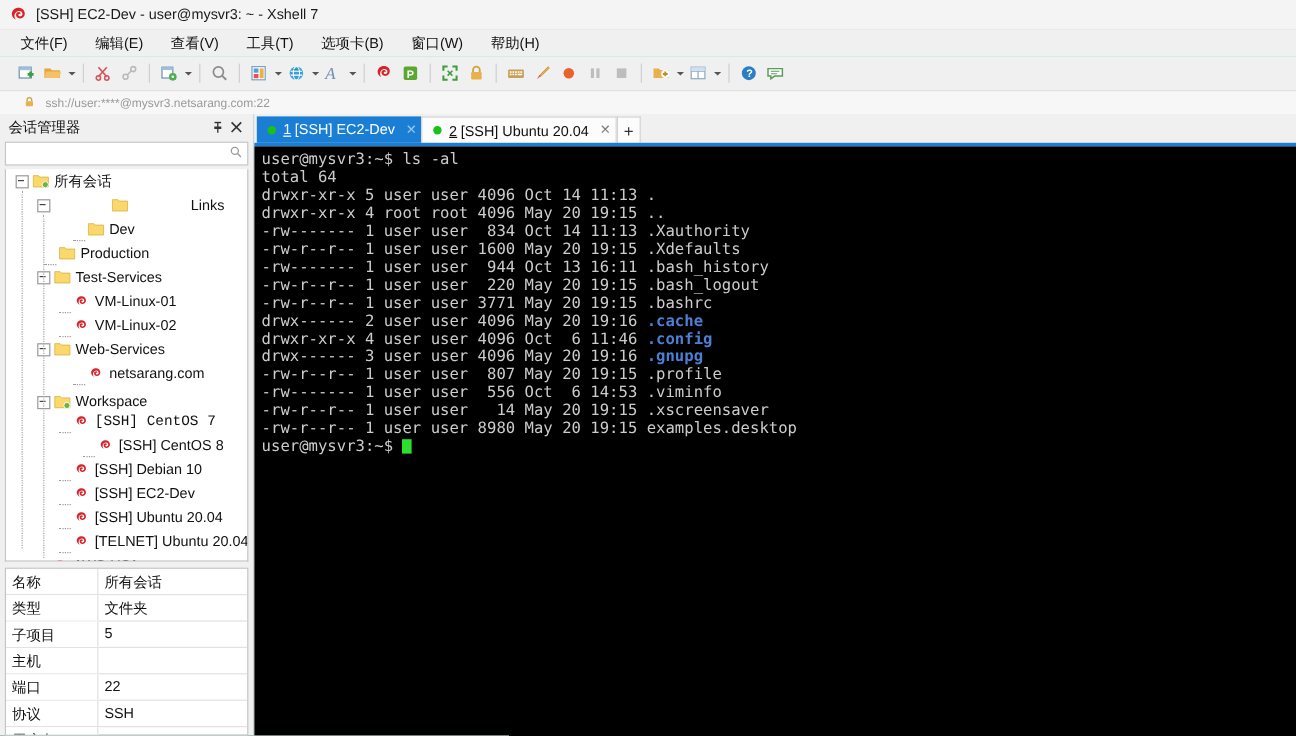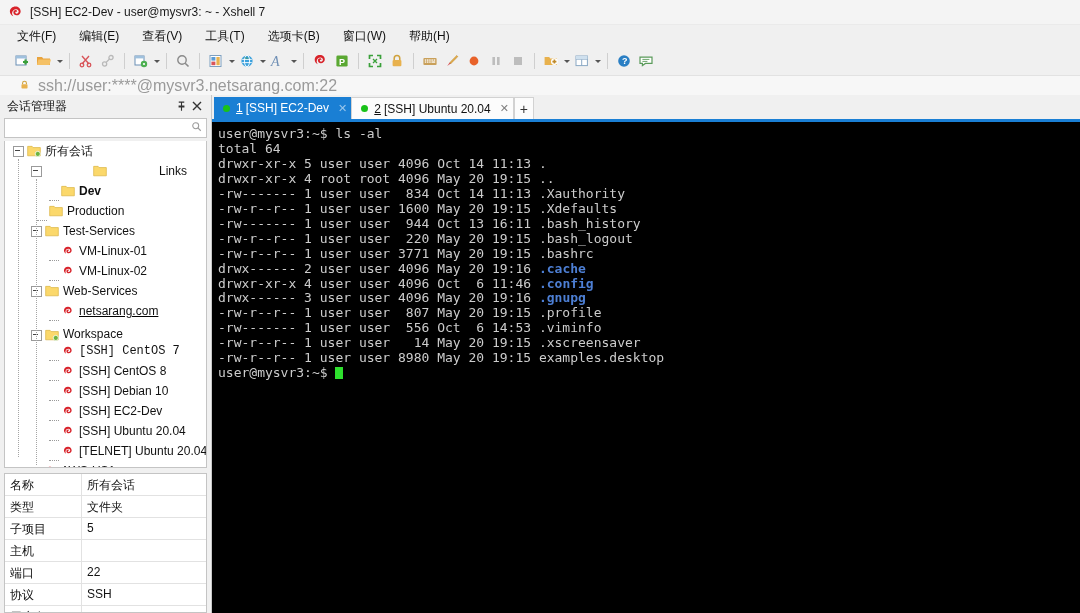--- a/index.html
+++ b/index.html
@@ -27,21 +27,21 @@
   .tb{width:22px;height:22px;display:flex;align-items:center;justify-content:center;flex:none;}
   .tb svg{display:block;}
   .tb-caret{width:9px;height:22px;display:flex;align-items:center;justify-content:center;flex:none;}
   .tb-caret i{display:block;width:0;height:0;border-left:3px solid transparent;border-right:3px solid transparent;
               border-top:3px solid #555;}
   .tb-sep{width:1px;height:16px;background:#cfcfcf;margin:0 5px;flex:none;}
 
   
   .addressbar{height:20px;background:#f7f7f7;border-top:1px solid #e2e2e2;border-bottom:1px solid #d8d8d8;
               display:flex;align-items:center;padding-left:19px;}
-  .addr-text{font-size:16px;color:#9a9a9a;margin-left:8px;white-space:nowrap;}
+  .addr-text{font-size:10px;color:#9a9a9a;margin-left:8px;white-space:nowrap;}
 
   
   .main{position:absolute;left:0;top:95px;width:1080px;height:518px;display:flex;}
 
   
   .leftpanel{width:212px;height:518px;background:#f0f0f0;display:flex;flex-direction:column;flex:none;
              border-right:1px solid #c8c8c8;box-sizing:border-box;}
   .sm-header{height:22px;display:flex;align-items:center;padding:0 6px 0 7px;background:#f0f0f0;}
   .sm-title{font-size:12px;color:#111;flex:1;white-space:nowrap;}
   .sm-btn{width:16px;height:16px;display:flex;align-items:center;justify-content:center;color:#333;}
@@ -337,21 +337,21 @@
               </svg></span>
             <span class="tlabel">所有会话</span>
           </div>
           <div class="trow" style="padding-left: 26px; gap: 48px;">
             <span class="tog"></span>
             <span class="ficon"><svg width="14" height="12" viewBox="0 0 16 14">
                 <path d="M0.6 1.6h5.2l1.1 1.4H15.4V12.6H0.6z" fill="#fbd86b" stroke="#d9b341" stroke-width=".8"></path>
               </svg></span>
             <span class="tlabel">Links</span>
           </div>
-          <div class="trow" style="padding-left: 44px; font-weight: bold;">
+          <div class="trow" style="padding-left: 56px;">
             <span class="dash"></span>
             <span class="ficon"><svg width="14" height="12" viewBox="0 0 16 14">
                 <path d="M0.6 1.6h5.2l1.1 1.4H15.4V12.6H0.6z" fill="#fbd86b" stroke="#d9b341" stroke-width=".8"></path>
               </svg></span>
             <span class="tlabel">Dev</span>
           </div>
           <div class="trow" style="padding-left: 32px;">
             <span class="dash"></span>
             <span class="ficon"><svg width="14" height="12" viewBox="0 0 16 14">
                 <path d="M0.6 1.6h5.2l1.1 1.4H15.4V12.6H0.6z" fill="#fbd86b" stroke="#d9b341" stroke-width=".8"></path>
@@ -379,21 +379,21 @@
               </svg></span>
             <span class="tlabel">VM-Linux-02</span>
           </div>
           <div class="trow" style="padding-left: 26px;">
             <span class="tog"></span>
             <span class="ficon"><svg width="14" height="12" viewBox="0 0 16 14">
                 <path d="M0.6 1.6h5.2l1.1 1.4H15.4V12.6H0.6z" fill="#fbd86b" stroke="#d9b341" stroke-width=".8"></path>
               </svg></span>
             <span class="tlabel">Web-Services</span>
           </div>
-          <div class="trow" style="padding-left: 44px; text-decoration: underline;">
+          <div class="trow" style="padding-left: 56px;">
             <span class="dash"></span>
             <span class="sicon"><svg width="14" height="13" viewBox="0 0 16 16">
                 <path d="M8 2.2C5.2 2.2 3 4.1 3 6.7c0 1.9 1.2 3.5 3 4.2-0.7-0.7-1.1-1.6-1.1-2.6 0-2 1.6-3.6 3.6-3.6 1.2 0 2.2 0.9 2.2 2.1 0 1-0.8 1.8-1.8 1.8-0.6 0-1.1-0.4-1.1-1 0-0.4 0.3-0.8 0.7-0.8 0.3 0 0.5 0.2 0.6 0.4 0.1-0.2 0.2-0.4 0.2-0.6 0-0.6-0.6-1.1-1.3-1.1-1.1 0-2 1-2 2.1 0 1.5 1.3 2.6 2.8 2.6 2 0 3.7-1.6 3.7-3.5C12.5 4 10.5 2.2 8 2.2z" fill="#d8232a"></path>
               </svg></span>
             <span class="tlabel">netsarang.com</span>
           </div>
           <div class="trow" style="padding-left: 26px; align-items: flex-end;">
             <span class="tog"></span>
             <span class="ficon"><svg width="14" height="12" viewBox="0 0 16 14">
                 <path d="M0.6 1.6h5.2l1.1 1.4H15.4V12.6H0.6z" fill="#fbd86b" stroke="#d9b341" stroke-width=".8"></path>
@@ -401,21 +401,21 @@
               </svg></span>
             <span class="tlabel">Workspace</span>
           </div>
           <div class="trow" style="padding-left: 44px; font-family: Liberation Mono, monospace;">
             <span class="dash"></span>
             <span class="sicon"><svg width="14" height="13" viewBox="0 0 16 16">
                 <path d="M8 2.2C5.2 2.2 3 4.1 3 6.7c0 1.9 1.2 3.5 3 4.2-0.7-0.7-1.1-1.6-1.1-2.6 0-2 1.6-3.6 3.6-3.6 1.2 0 2.2 0.9 2.2 2.1 0 1-0.8 1.8-1.8 1.8-0.6 0-1.1-0.4-1.1-1 0-0.4 0.3-0.8 0.7-0.8 0.3 0 0.5 0.2 0.6 0.4 0.1-0.2 0.2-0.4 0.2-0.6 0-0.6-0.6-1.1-1.3-1.1-1.1 0-2 1-2 2.1 0 1.5 1.3 2.6 2.8 2.6 2 0 3.7-1.6 3.7-3.5C12.5 4 10.5 2.2 8 2.2z" fill="#d8232a"></path>
               </svg></span>
             <span class="tlabel">[SSH] CentOS 7</span>
           </div>
-          <div class="trow" style="padding-left: 44px;">
+          <div class="trow" style="padding-left: 64px;">
             <span class="dash"></span>
             <span class="sicon"><svg width="14" height="13" viewBox="0 0 16 16">
                 <path d="M8 2.2C5.2 2.2 3 4.1 3 6.7c0 1.9 1.2 3.5 3 4.2-0.7-0.7-1.1-1.6-1.1-2.6 0-2 1.6-3.6 3.6-3.6 1.2 0 2.2 0.9 2.2 2.1 0 1-0.8 1.8-1.8 1.8-0.6 0-1.1-0.4-1.1-1 0-0.4 0.3-0.8 0.7-0.8 0.3 0 0.5 0.2 0.6 0.4 0.1-0.2 0.2-0.4 0.2-0.6 0-0.6-0.6-1.1-1.3-1.1-1.1 0-2 1-2 2.1 0 1.5 1.3 2.6 2.8 2.6 2 0 3.7-1.6 3.7-3.5C12.5 4 10.5 2.2 8 2.2z" fill="#d8232a"></path>
               </svg></span>
             <span class="tlabel">[SSH] CentOS 8</span>
           </div>
           <div class="trow" style="padding-left: 44px;">
             <span class="dash"></span>
             <span class="sicon"><svg width="14" height="13" viewBox="0 0 16 16">
                 <path d="M8 2.2C5.2 2.2 3 4.1 3 6.7c0 1.9 1.2 3.5 3 4.2-0.7-0.7-1.1-1.6-1.1-2.6 0-2 1.6-3.6 3.6-3.6 1.2 0 2.2 0.9 2.2 2.1 0 1-0.8 1.8-1.8 1.8-0.6 0-1.1-0.4-1.1-1 0-0.4 0.3-0.8 0.7-0.8 0.3 0 0.5 0.2 0.6 0.4 0.1-0.2 0.2-0.4 0.2-0.6 0-0.6-0.6-1.1-1.3-1.1-1.1 0-2 1-2 2.1 0 1.5 1.3 2.6 2.8 2.6 2 0 3.7-1.6 3.7-3.5C12.5 4 10.5 2.2 8 2.2z" fill="#d8232a"></path>

